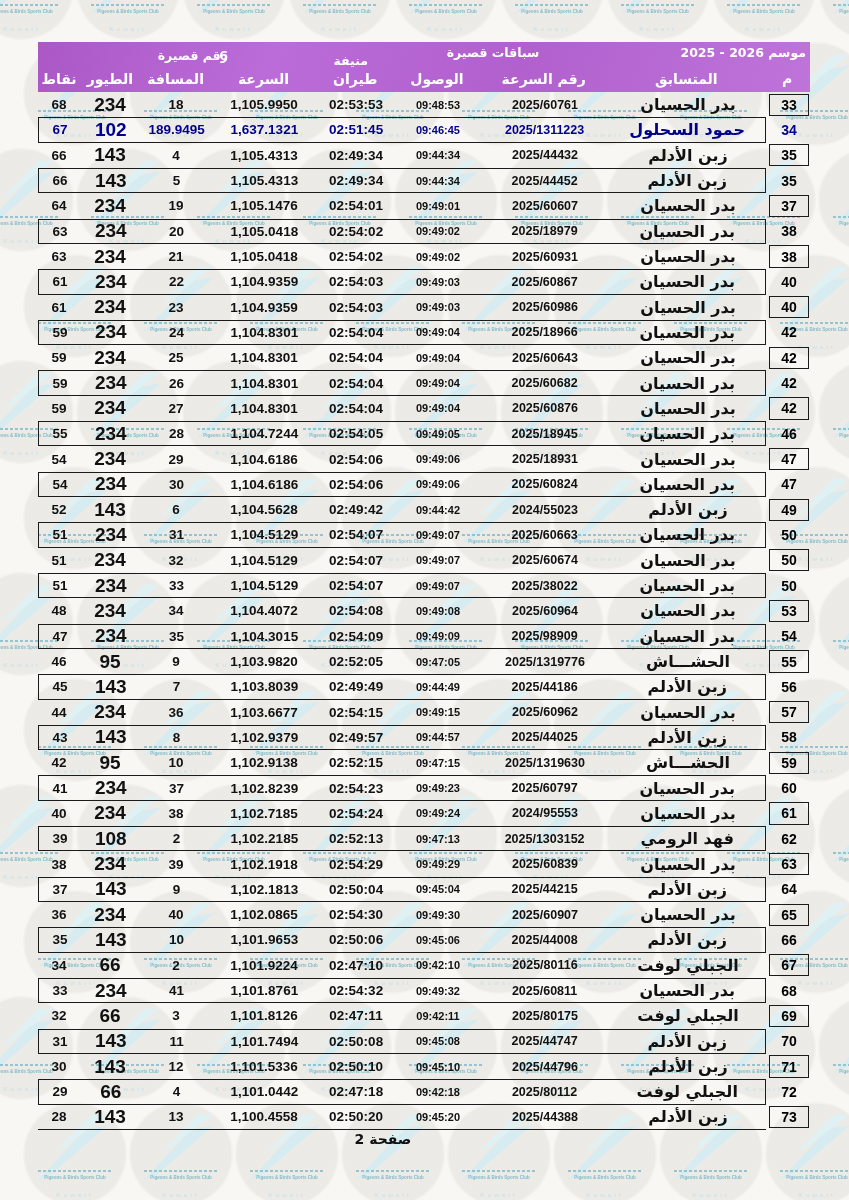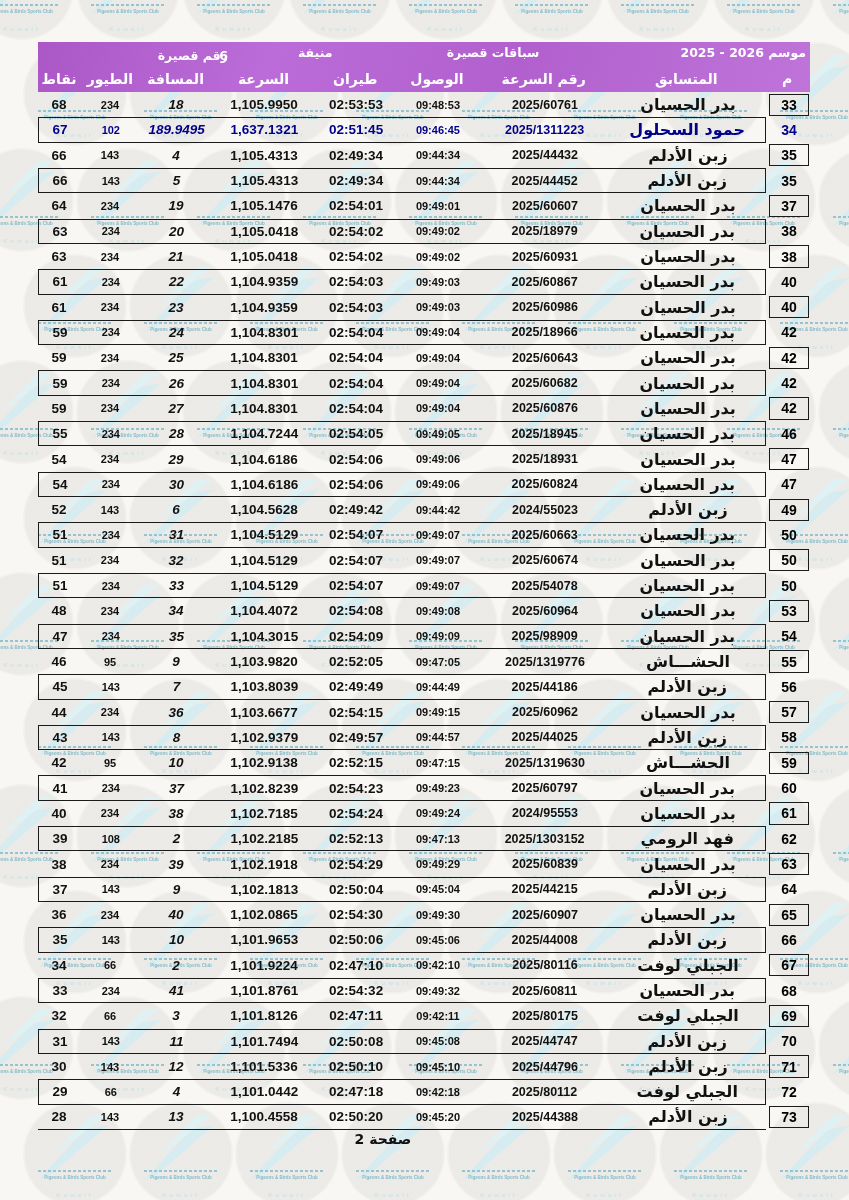--- a/index.html
+++ b/index.html
@@ -22,21 +22,21 @@
        font:bold 6px "Liberation Sans",sans-serif;color:#b9d8e0;letter-spacing:3px;}
   
   #sheet{position:absolute;inset:0;z-index:1;}
   .band{position:absolute;left:38px;top:42px;width:772px;height:50px;direction:rtl;
         background:linear-gradient(105deg,#ab58c6 0%,#bb6cd8 30%,#b160cd 62%,#bf74da 100%);
         color:#fff;}
   .band-top{position:relative;height:23px;}
   .band-top span{position:absolute;top:3px;font-weight:bold;font-size:12.5px;white-space:nowrap;}
   .season{right:4px;}
   .race-type{left:400px;width:110px;text-align:center;}
-  .site{left:260px;width:70px;text-align:left;}
+  .site{left:260px;width:70px;text-align:right;margin-top:8px;}
   .race-no-wrap{left:90px;width:100px;display:flex;direction:rtl;gap:16px;justify-content:flex-start;}
   .band-cols{height:27px;display:flex;direction:rtl;align-items:center;font-weight:bold;font-size:14px;}
   .hc{text-align:center;}
   .w-rank{width:46px;} .w-fan{width:156px;} .w-ring{width:130px;} .w-arr{width:84px;}
   .w-fly{width:80px;} .w-spd{width:104px;} .w-dst{width:72px;} .w-brd{width:60px;} .w-pts{width:42px;}
   
   #tbl{position:absolute;left:38px;top:92px;width:774px;}
   .row{height:25.32px;display:flex;direction:rtl;box-sizing:border-box;}
   .rank-cell{width:46px;position:relative;box-sizing:border-box;}
   .rank-box{position:absolute;inset:1.5px 3px;display:flex;align-items:center;justify-content:center;
@@ -45,22 +45,22 @@
   .main{width:728px;display:flex;direction:rtl;align-items:center;box-sizing:border-box;}
   .row.mb .main{border:1.6px solid #1b1b1b;}
   .row.last .main{border-bottom:1.6px solid #1b1b1b;}
   .c{text-align:center;font-weight:bold;color:#111;
      font-family:"Liberation Sans",sans-serif;box-sizing:border-box;}
   .fancier{width:156px;font-size:16px;font-family:"DejaVu Sans",sans-serif;}
   .ring{width:130px;font-size:12.5px;}
   .arrival{width:84px;font-size:11px;}
   .flight{width:80px;font-size:13.5px;}
   .speed{width:104px;font-size:13.5px;}
-  .distance{width:72px;font-size:13.5px;font-style:italic;}
-  .birds{width:60px;font-size:11px;}
+  .distance{width:72px;font-size:13.5px;}
+  .birds{width:60px;font-size:19px;}
   .points{width:42px;font-size:13.5px;}
   .row.hl .c,.row.hl .rank-box{color:#00008b;}
   
   #footer{position:absolute;top:1131px;left:0;width:766px;text-align:center;direction:ltr;
           font-weight:bold;font-size:14px;color:#111;}
 </style>
 </head>
 <body>
 
 <div id="wm-layer">
@@ -1081,21 +1081,21 @@
           <div class="c birds">234</div>
           <div class="c points">51</div>
         </div>
       </div>
       <div class="row mb">
         <div class="rank-cell">
           <div class="rank-box">50</div>
         </div>
         <div class="main">
           <div class="c fancier">بدر الحسيان</div>
-          <div class="c ring">2025/54078</div>
+          <div class="c ring">2025/38022</div>
           <div class="c arrival">09:49:07</div>
           <div class="c flight">02:54:07</div>
           <div class="c speed">1,104.5129</div>
           <div class="c distance">33</div>
           <div class="c birds">234</div>
           <div class="c points">51</div>
         </div>
       </div>
       <div class="row rb">
         <div class="rank-cell">

